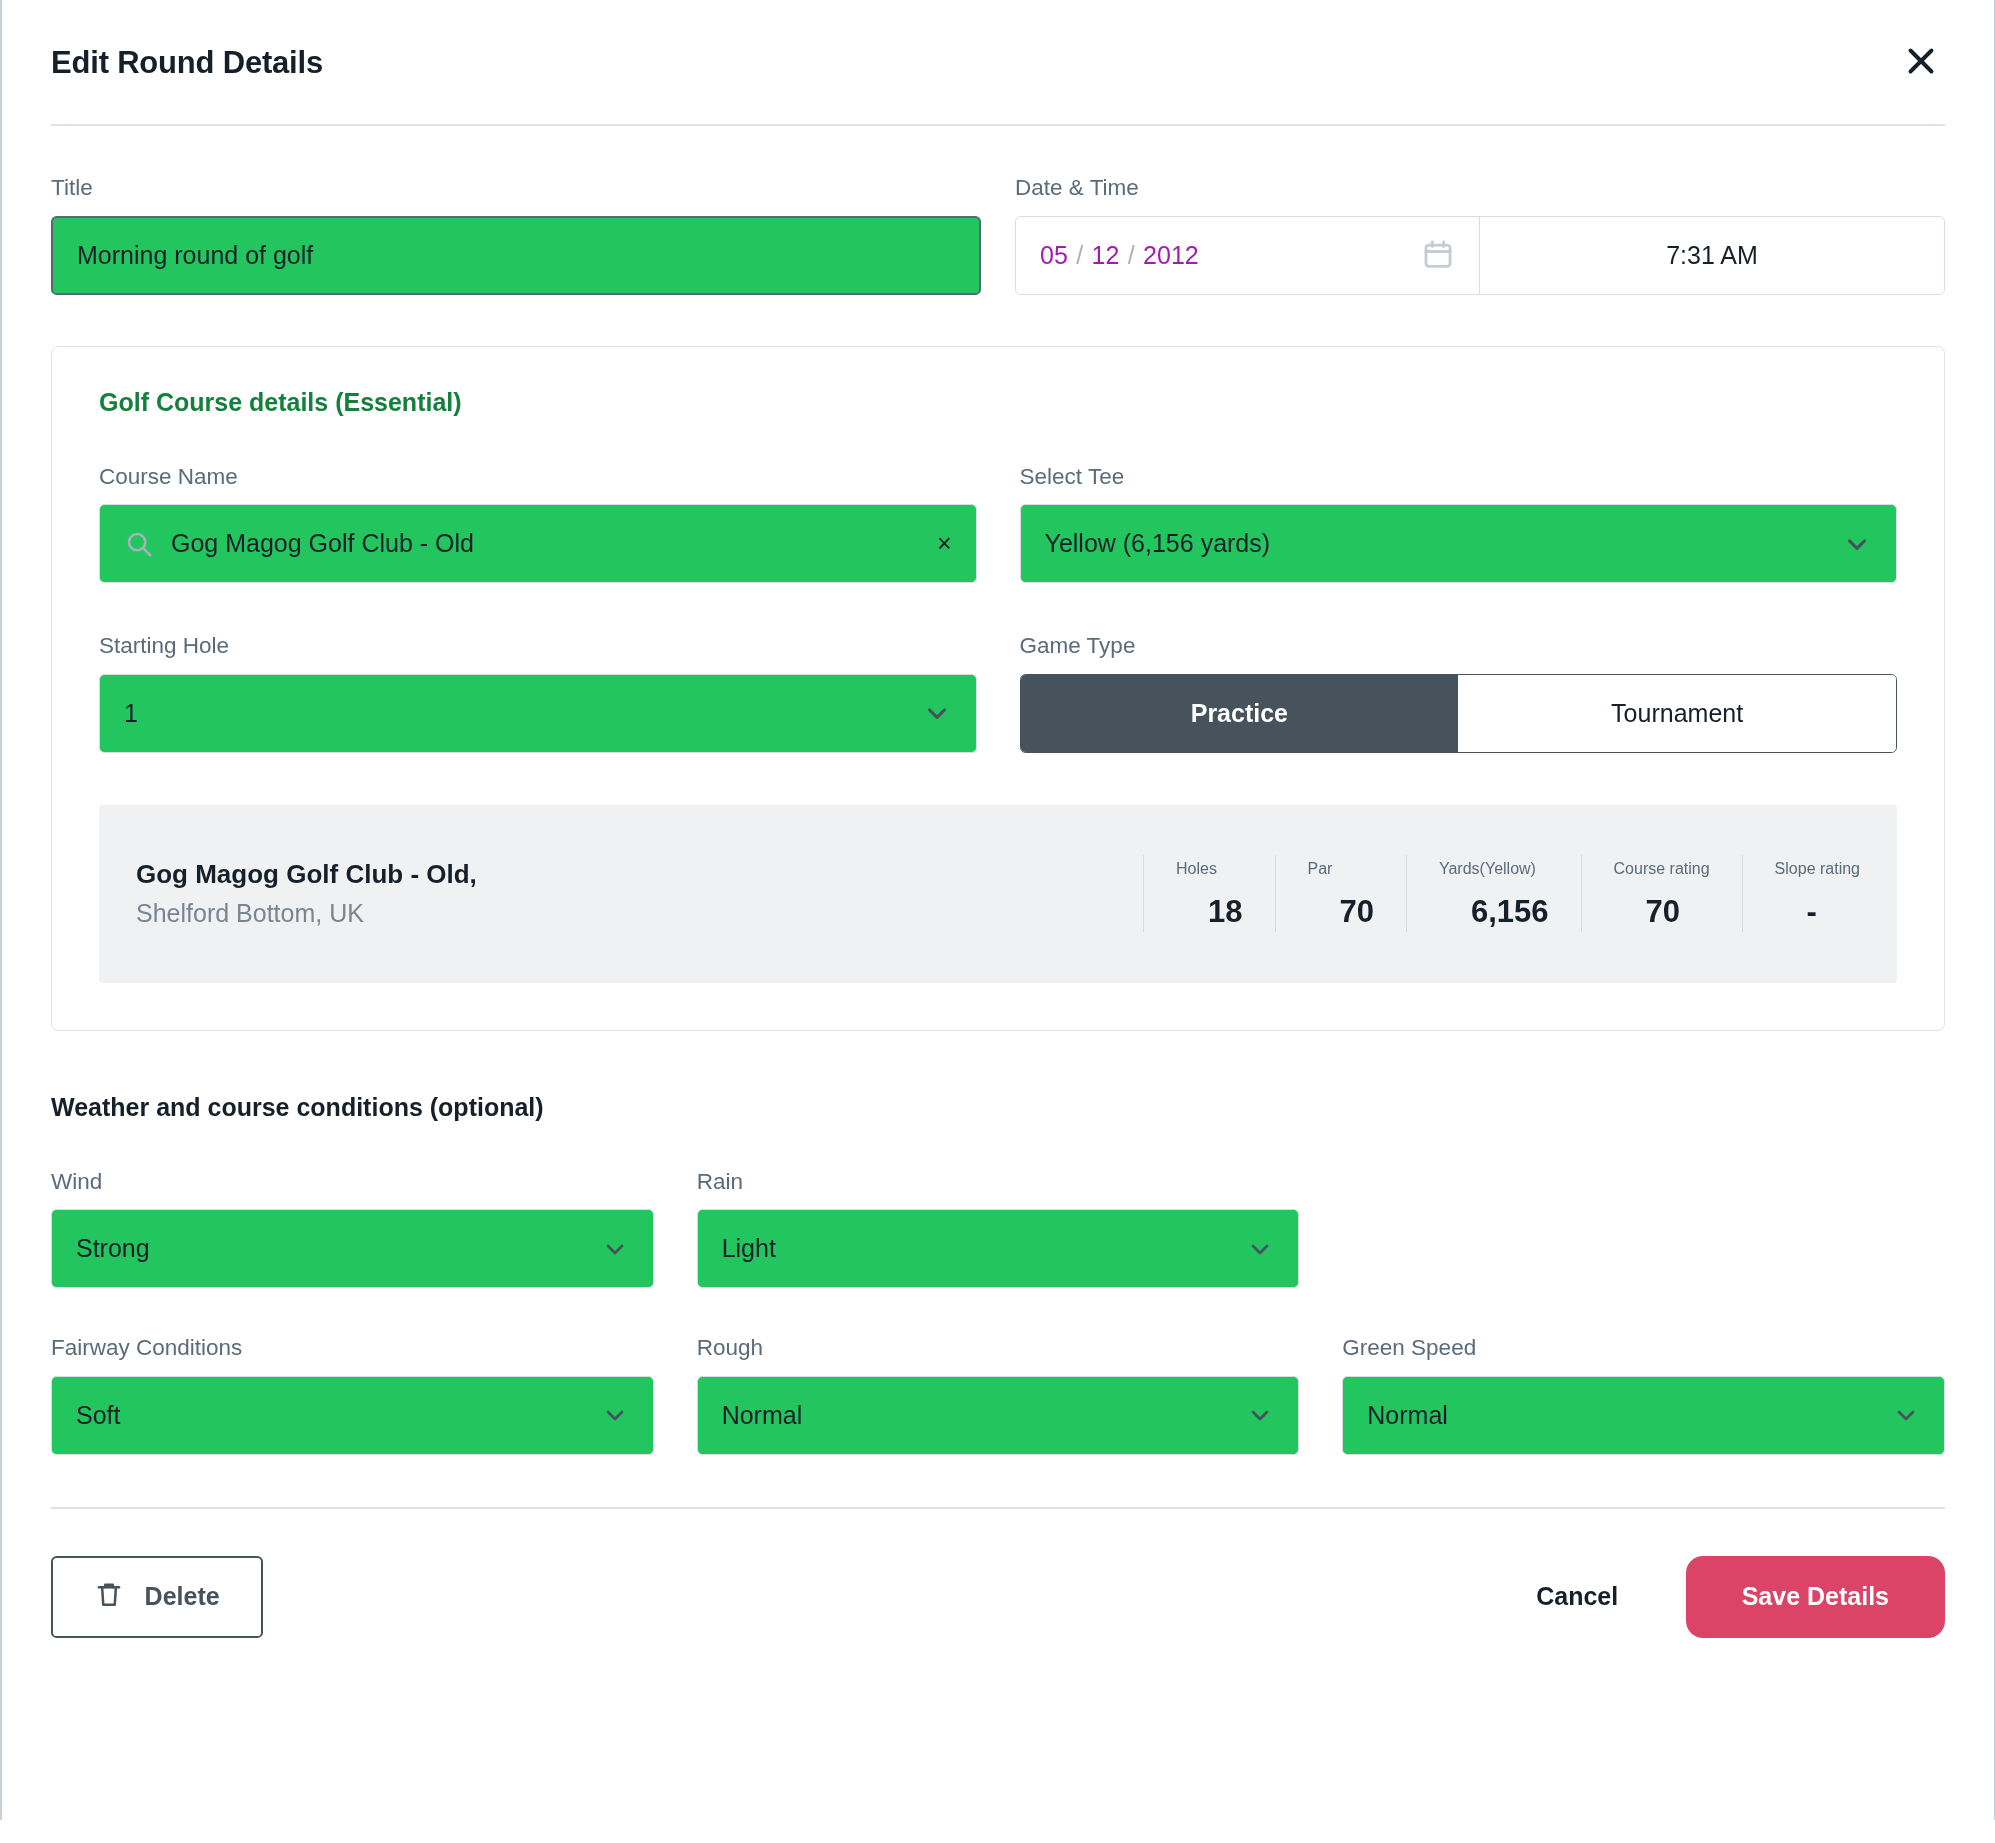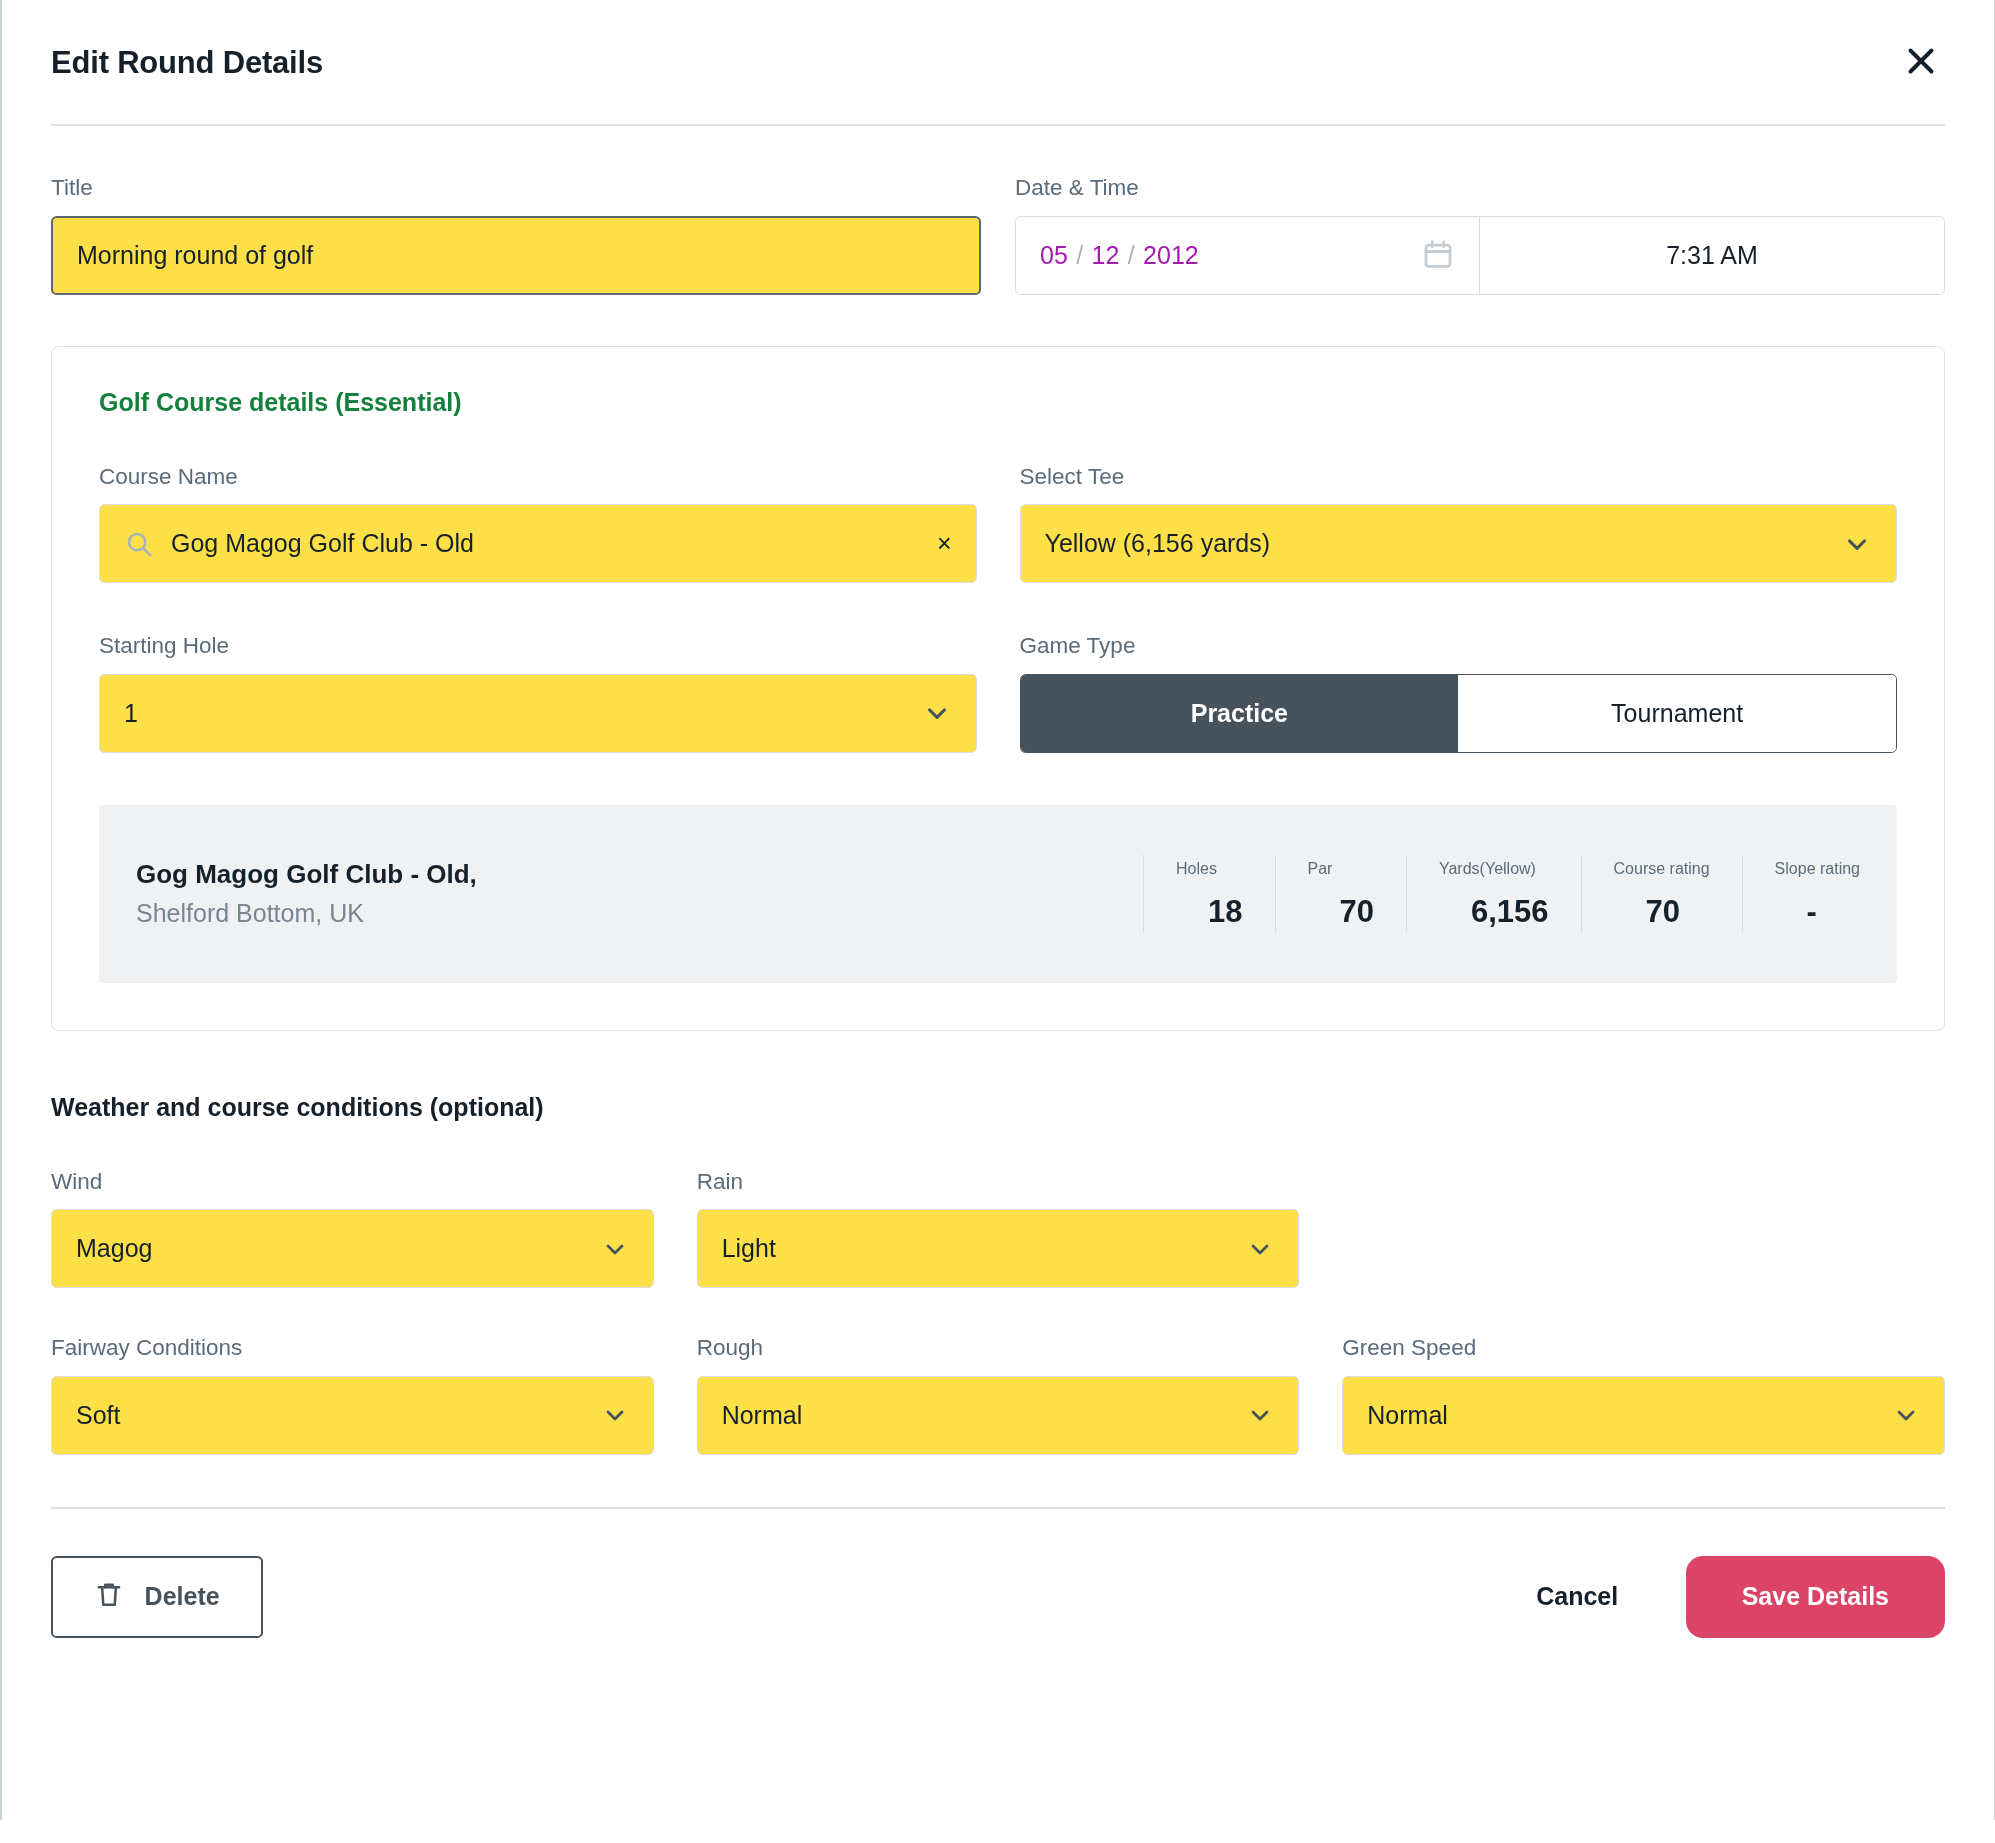--- a/index.html
+++ b/index.html
@@ -59,21 +59,21 @@
     font-size: 22.5px;
     color: #5A6B7B;
     margin-bottom: 16px;
     line-height: 1;
   }
   .input-box {
     width: 100%;
     height: 79px;
     border: 1.9px solid #D7DDE2;
     border-radius: 5.6px;
-    background: #fde047;
+    background: #22c55e;
     display: flex;
     align-items: center;
     padding: 0 24px;
     font-size: 25px;
     color: #16202A;
   }
   .input-box.strong-border { border: 2.8px solid #5A6670; }
   .input-value { flex: 1; }
 
   .chev {
@@ -427,21 +427,21 @@
       </div>
     </div>
   </div>
 
   <h2 class="section-heading">Weather and course conditions (optional)</h2>
 
   <div class="weather-row">
     <div class="w-col">
       <span class="field-label">Wind</span>
       <div class="input-box">
-        <span class="input-value">Magog</span>
+        <span class="input-value">Strong</span>
         <span class="chev">
           <svg width="28" height="28" viewBox="0 0 24 24" fill="none" stroke="#46525C" stroke-width="2.4" stroke-linecap="round" stroke-linejoin="round">
               <polyline points="6,9.5 12,15.5 18,9.5"></polyline>
             </svg>
         </span>
       </div>
     </div>
     <div class="w-col">
       <span class="field-label">Rain</span>
       <div class="input-box">

